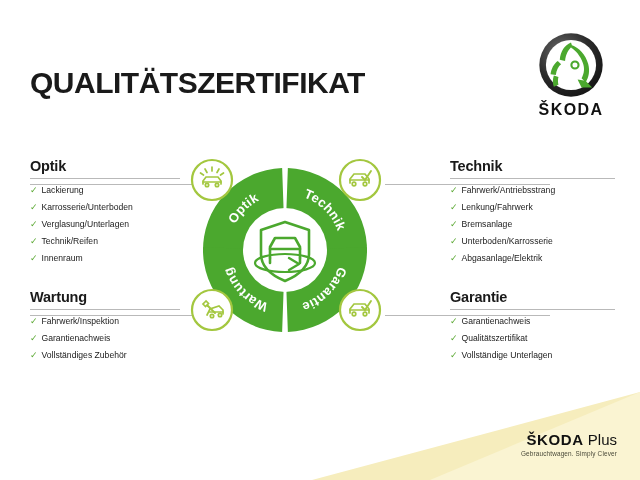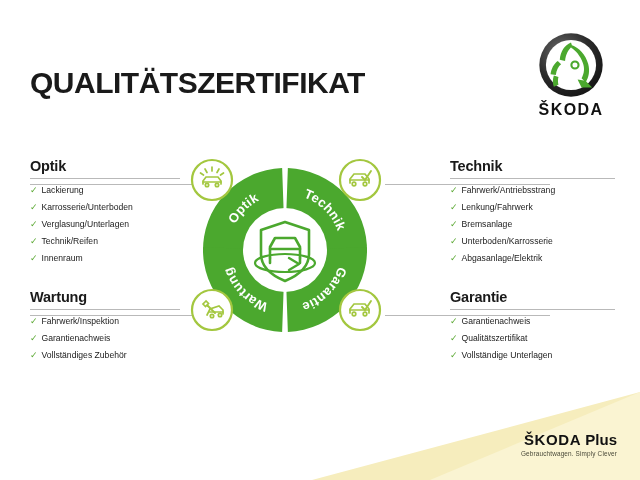--- a/index.html
+++ b/index.html
@@ -72,21 +72,21 @@
   
   .badge{position:absolute;width:44px;height:44px;}
   #badge-optik   {left:190px;top:158px;}
   #badge-technik {left:338px;top:158px;}
   #badge-wartung {left:190px;top:288px;}
   #badge-garantie{left:338px;top:288px;}
 
   
   .brand{position:absolute;left:487px;top:432px;width:130px;text-align:right;}
   .brand .b1{font-size:15px;font-weight:bold;letter-spacing:0.6px;color:#111;line-height:1;}
-  .brand .b1 .plus{font-weight:bold;letter-spacing:0;}
+  .brand .b1 .plus{font-weight:normal;letter-spacing:0;}
   .brand .b2{font-size:6.4px;color:#4a4a3a;margin-top:3px;letter-spacing:0.15px;}
 </style>
 </head>
 <body>
 
 <div id="page">
 
   <svg class="wedge" viewBox="0 0 640 480">
     <polygon points="640,392 640,480 312,480" fill="#F6EDBD"></polygon>
     <polygon points="640,392 640,480 430,480" fill="#FAF4D2"></polygon>

